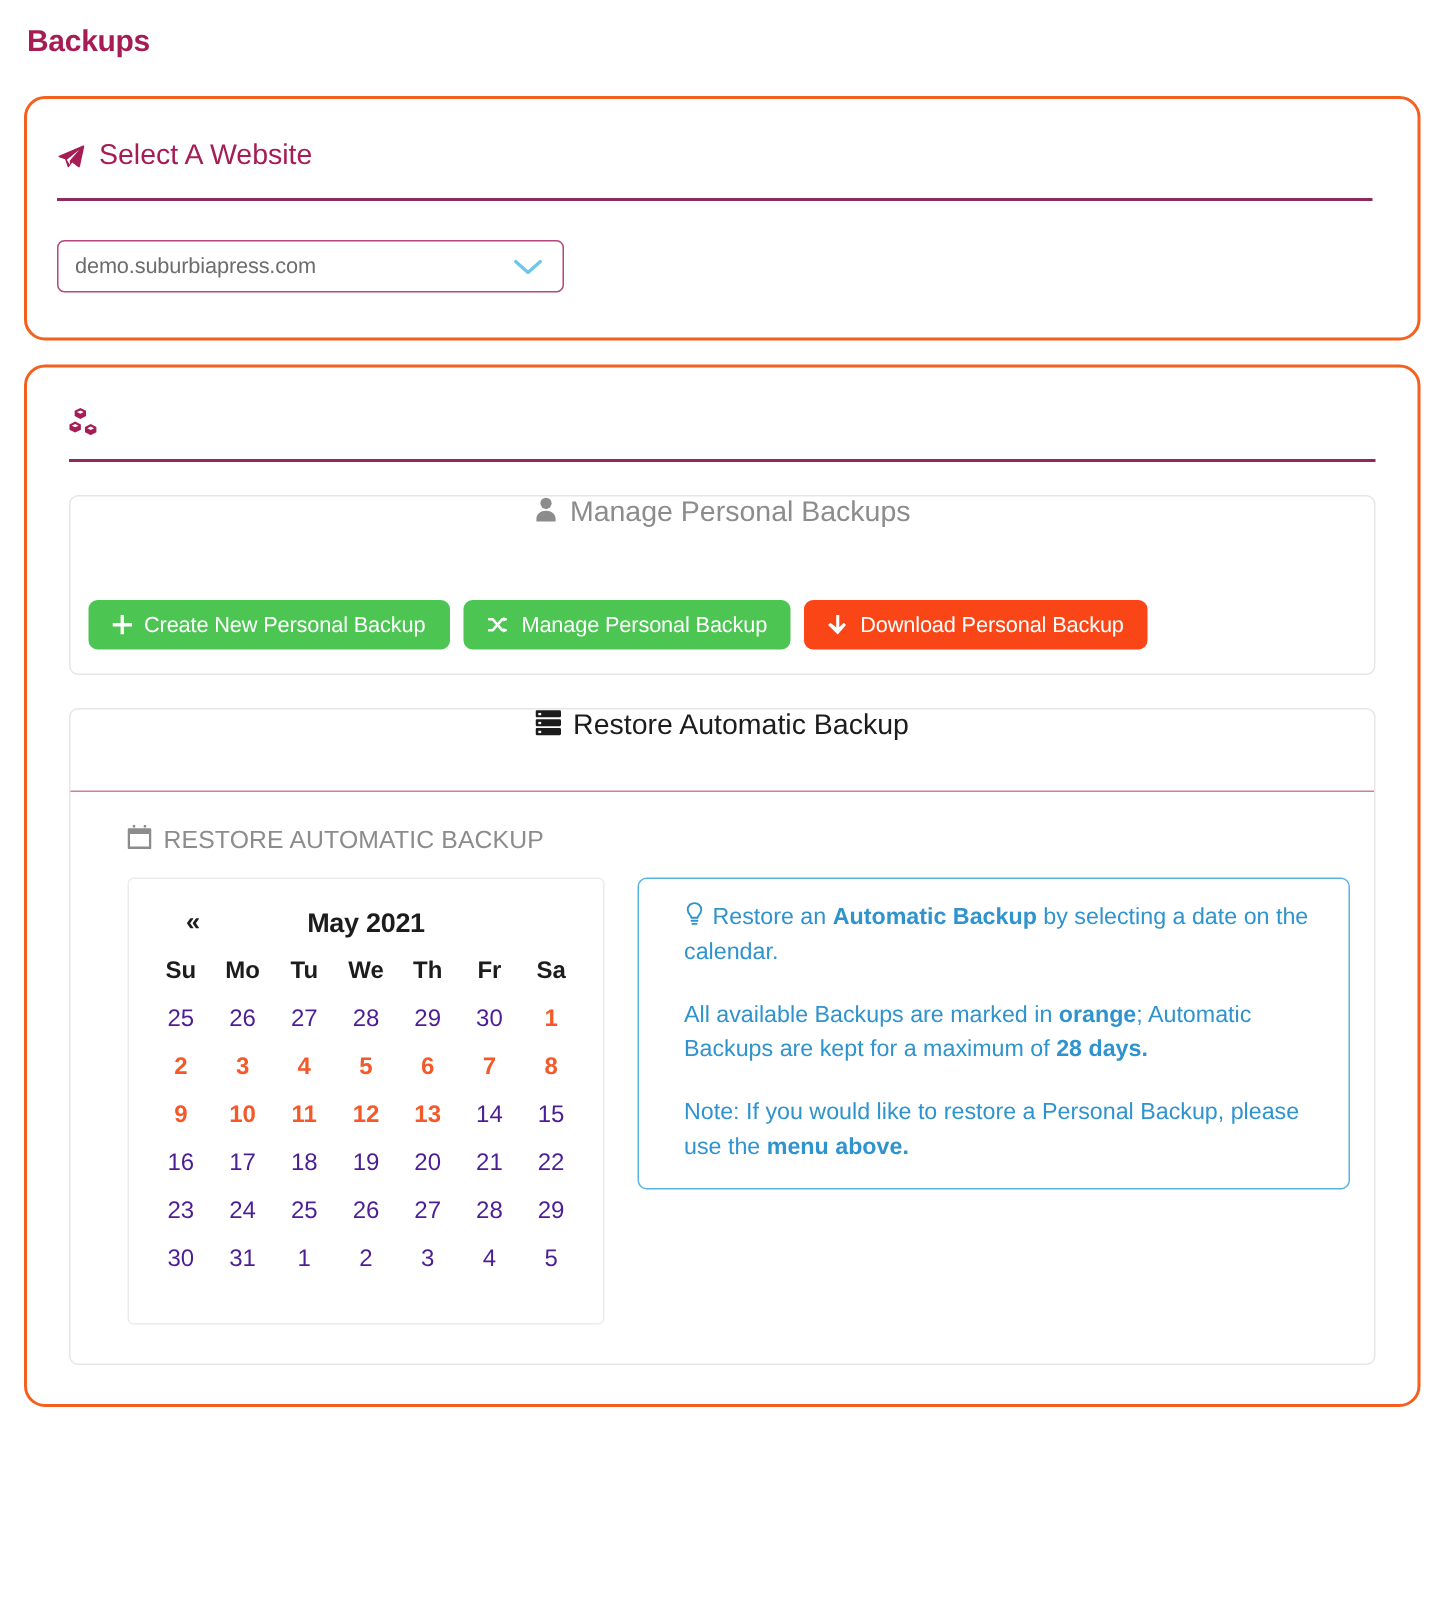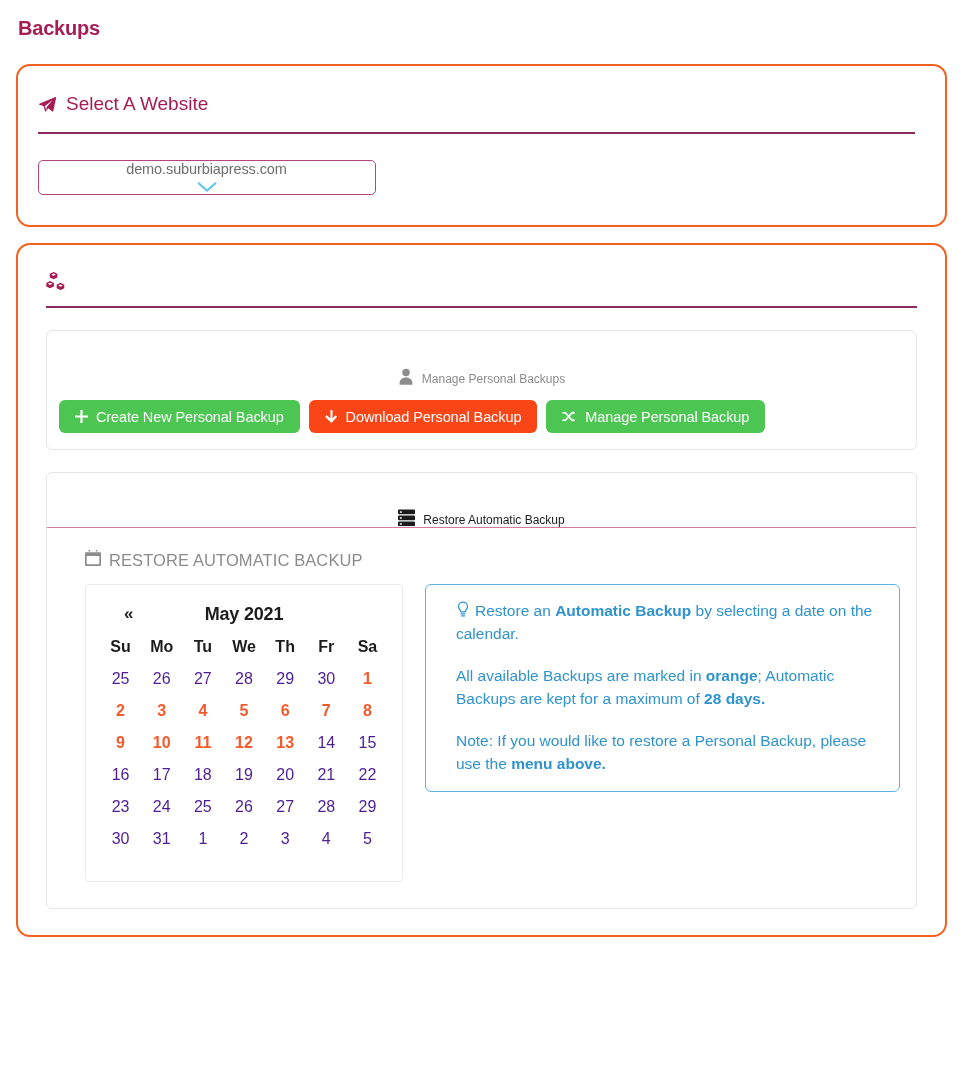--- a/index.html
+++ b/index.html
@@ -69,43 +69,42 @@
     width: 338px;
     height: 35px;
     box-sizing: border-box;
     border: 1px solid #b5457c;
     border-radius: 5px;
     display: flex;
     align-items: center;
     justify-content: space-between;
     padding: 0 12px 0 11px;
     background: #fff;
-    flex-direction: column;
   }
   .select-value {
     font-size: 14.5px;
     color: #6d6d6d;
     letter-spacing: -0.1px;
   }
   .chevron { display: inline-flex; color: #6ec6e8; }
 
   
   .panel {
     border: 1px solid #e6e6e6;
     border-radius: 6px;
     background: #fff;
     margin-top: 22px;
   }
   .panel-tab {
     height: 55px;
     display: flex;
-    align-items: flex-end;
+    align-items: flex-start;
     justify-content: center;
     gap: 8px;
-    font-size: 12px;
+    font-size: 19px;
     box-sizing: border-box;
   }
   .panel-tab.inactive { color: #8c8c8c; }
   .panel-tab.active { color: #1c1c1c; border-bottom: 1px solid #cf7ca5; }
   .panel-tab .ticon { display: inline-flex; align-items: center; }
 
   
   .btn-row {
     display: flex;
     gap: 9px;
@@ -273,39 +272,39 @@
       <div class="btn-row">
         <button class="btn green">
           <span class="bicon">
             <svg width="13" height="13" viewBox="0 0 14 14" fill="currentColor">
               <path d="M5.8 0h2.4v5.8H14v2.4H8.2V14H5.8V8.2H0V5.8h5.8z"></path>
             </svg>
           </span>
           <span>Create New Personal Backup</span>
         </button>
 
-        <button class="btn orange">
-          <span class="bicon">
-            <svg width="13" height="14" viewBox="0 0 14 15" fill="currentColor">
-              <path d="M5.9 0h2.2v8.8l3.3-3.3 1.5 1.6L7 13.9.1 7.1l1.5-1.6 4.3 3.3z"></path>
-            </svg>
-          </span>
-          <span>Download Personal Backup</span>
-        </button>
-
         <button class="btn green">
           <span class="bicon">
             <svg width="15" height="13" viewBox="0 0 16 14" fill="none" stroke="currentColor" stroke-width="1.8" stroke-linecap="round" stroke-linejoin="round">
               <path d="M1 3h2.6l7 8H13"></path>
               <path d="M1 11h2.6l7-8H13"></path>
               <polyline points="11.4,1.2 13.6,3 11.4,4.8" fill="currentColor" stroke="none"></polyline>
               <polyline points="11.4,9.2 13.6,11 11.4,12.8" fill="currentColor" stroke="none"></polyline>
             </svg>
           </span>
           <span>Manage Personal Backup</span>
+        </button>
+
+        <button class="btn orange">
+          <span class="bicon">
+            <svg width="13" height="14" viewBox="0 0 14 15" fill="currentColor">
+              <path d="M5.9 0h2.2v8.8l3.3-3.3 1.5 1.6L7 13.9.1 7.1l1.5-1.6 4.3 3.3z"></path>
+            </svg>
+          </span>
+          <span>Download Personal Backup</span>
         </button>
       </div>
     </div>
 
     <div class="panel">
       <div class="panel-tab active">
         <span class="ticon">
           <svg width="17" height="18" viewBox="0 0 18 19" fill="currentColor">
             <rect x="0" y="0.5" width="18" height="5" rx="1"></rect>
             <rect x="0" y="6.8" width="18" height="5" rx="1"></rect>

